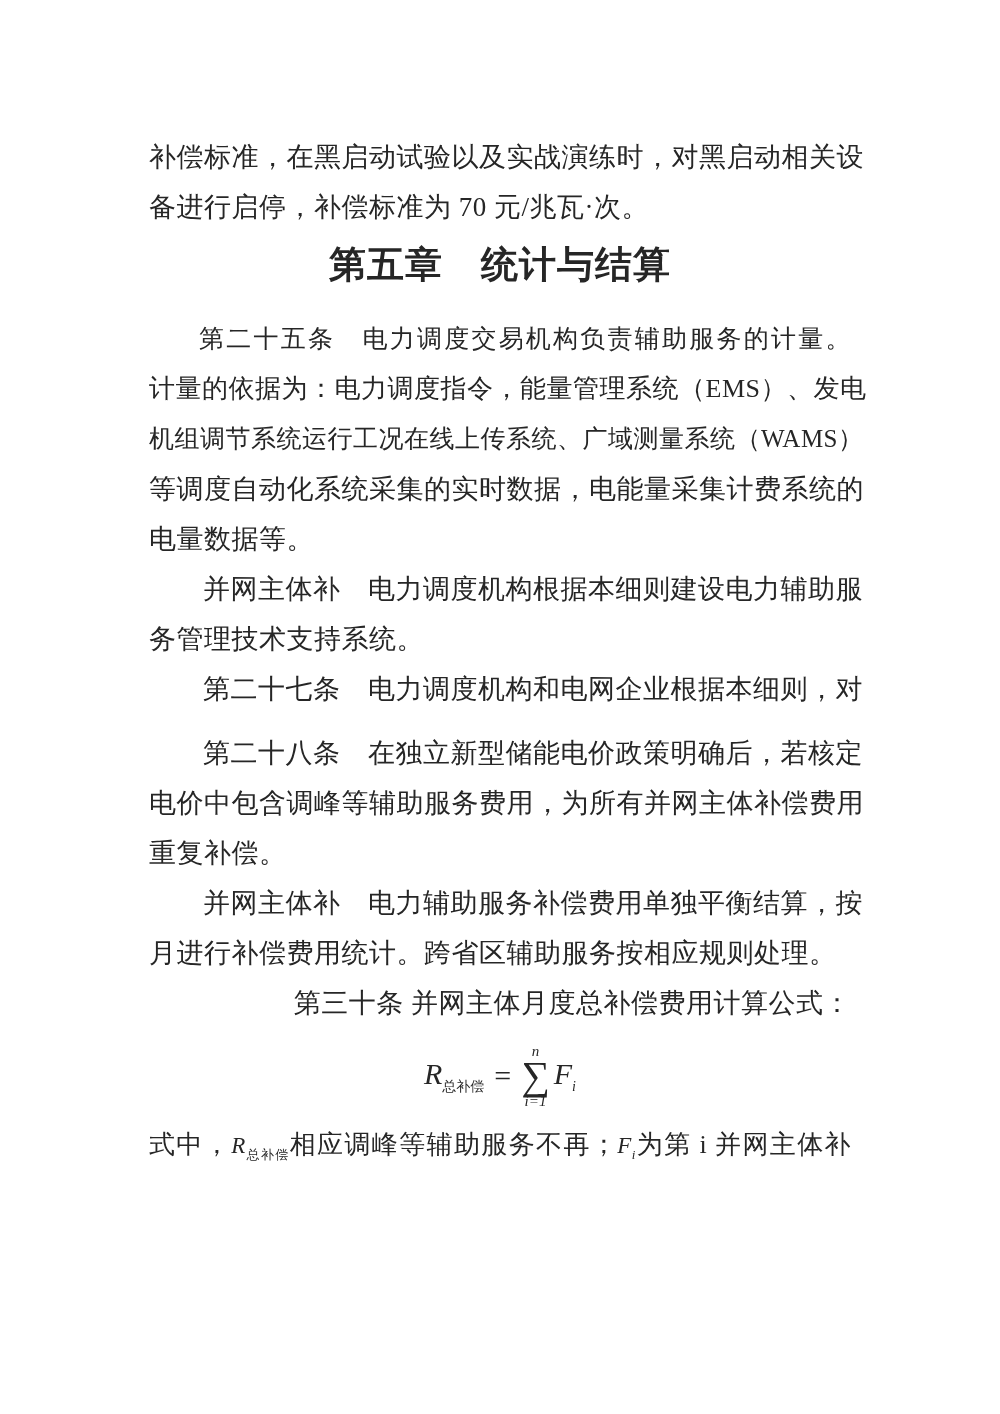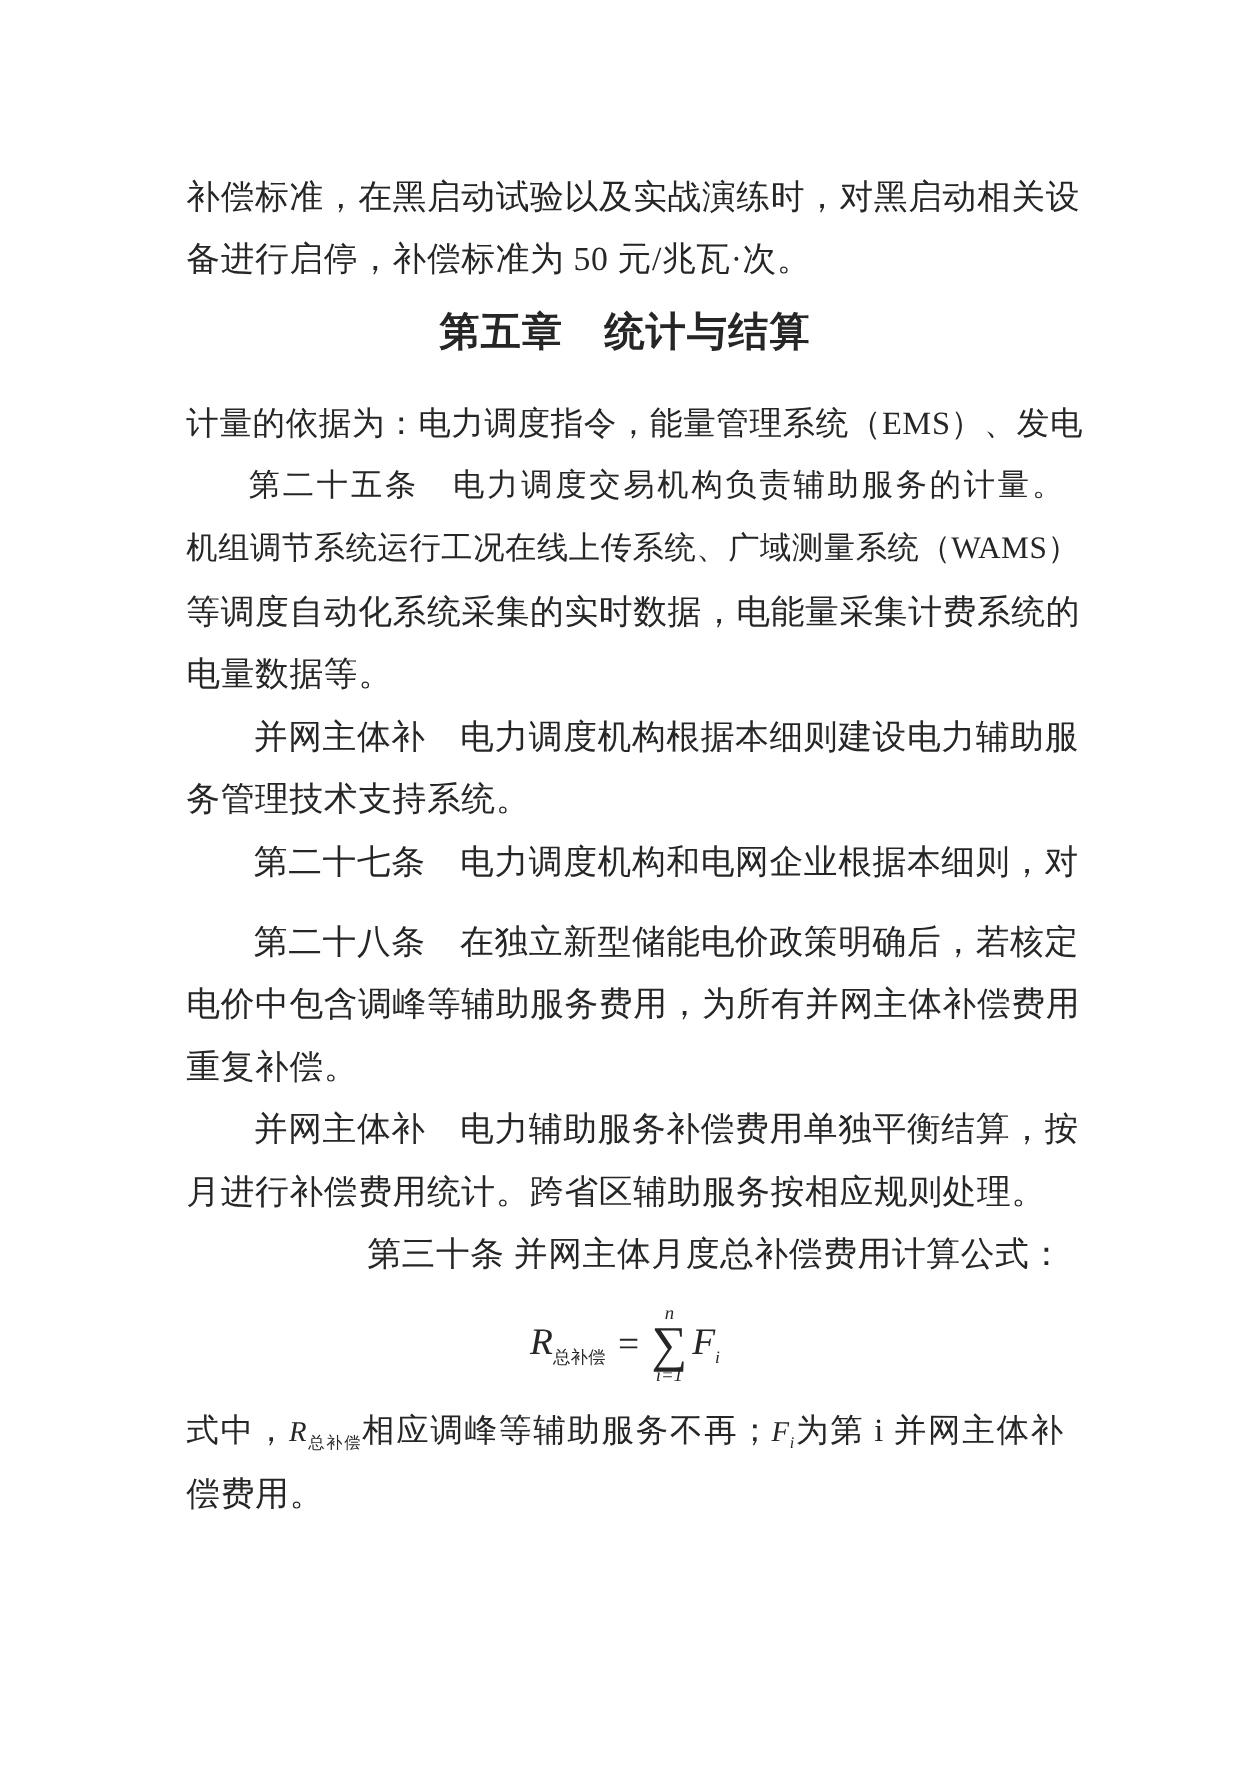--- a/index.html
+++ b/index.html
@@ -18,21 +18,21 @@
     white-space:nowrap;
     letter-spacing:0.5px;
   }
   .just { text-align:justify; text-align-last:justify; }
   .indent { text-indent:2em;text-align:right; }
   .s26 { font-size:26px; }
   .s25 { font-size:25px; }
   .gap-top { margin-top:14px; }
   .chapter {
     font-family:"Liberation Sans","DejaVu Sans",sans-serif;
-    font-weight:bold; font-size:32px;
+    font-weight:bold; font-size:37px;
     line-height:50px; height:50px;
     text-align:center;
     margin:8px 0 24px 0;
     letter-spacing:1px;
   }
   
   .formula {
     height:84px; margin:6px 0 2px 0;
     display:flex; justify-content:center; align-items:center;
     font-size:30px;
@@ -50,26 +50,26 @@
   .mi { font-style:italic; font-size:23px; }
   .mi sub { font-size:13px; font-style:normal; }
   .mi sub.ital { font-style:italic; }
 </style>
 </head>
 <body>
 
 <div class="page">
 
   <div class="line just">补偿标准，在黑启动试验以及实战演练时，对黑启动相关设</div>
-  <div class="line">备进行启停，补偿标准为 50 元/兆瓦·次。</div>
+  <div class="line">备进行启停，补偿标准为 70 元/兆瓦·次。</div>
 
   <div class="chapter">第五章　统计与结算</div>
 
+  <div class="line just indent s25">第二十五条　电力调度交易机构负责辅助服务的计量。</div>
   <div class="line just s26">计量的依据为：电力调度指令，能量管理系统（EMS）、发电</div>
-  <div class="line just indent s25">第二十五条　电力调度交易机构负责辅助服务的计量。</div>
   <div class="line just s25">机组调节系统运行工况在线上传系统、广域测量系统（WAMS）</div>
   <div class="line just">等调度自动化系统采集的实时数据，电能量采集计费系统的</div>
   <div class="line">电量数据等。</div>
 
   <div class="line just indent">并网主体补　电力调度机构根据本细则建设电力辅助服</div>
   <div class="line">务管理技术支持系统。</div>
 
   <div class="line just indent">第二十七条　电力调度机构和电网企业根据本细则，对</div>
 
   <div class="line just indent gap-top">第二十八条　在独立新型储能电价政策明确后，若核定</div>
@@ -88,15 +88,14 @@
       <span>n</span>
       <span class="f-sigma">∑</span>
       <span>i=1</span>
     </span>
     <span class="f-var"><span>F</span><sub class="ital">i</sub></span>
   </div>
 
   <div class="line just s26">
     <span>式中，</span><span class="mi"><span>R</span><sub>总补偿</sub></span><span>相应调峰等辅助服务不再；</span><span class="mi"><span>F</span><sub class="ital">i</sub></span><span>为第 i 并网主体补</span>
   </div>
-  <div class="line">偿费用。</div>
 
 </div>
 
 </body></html>

